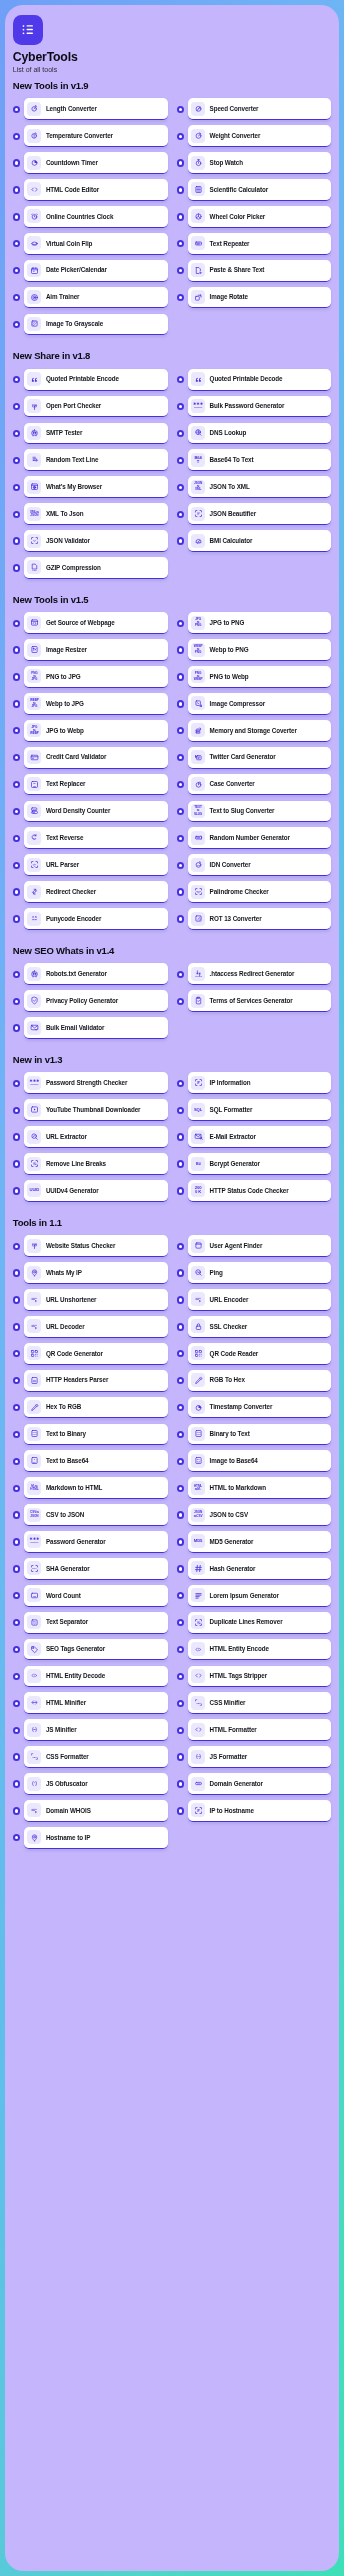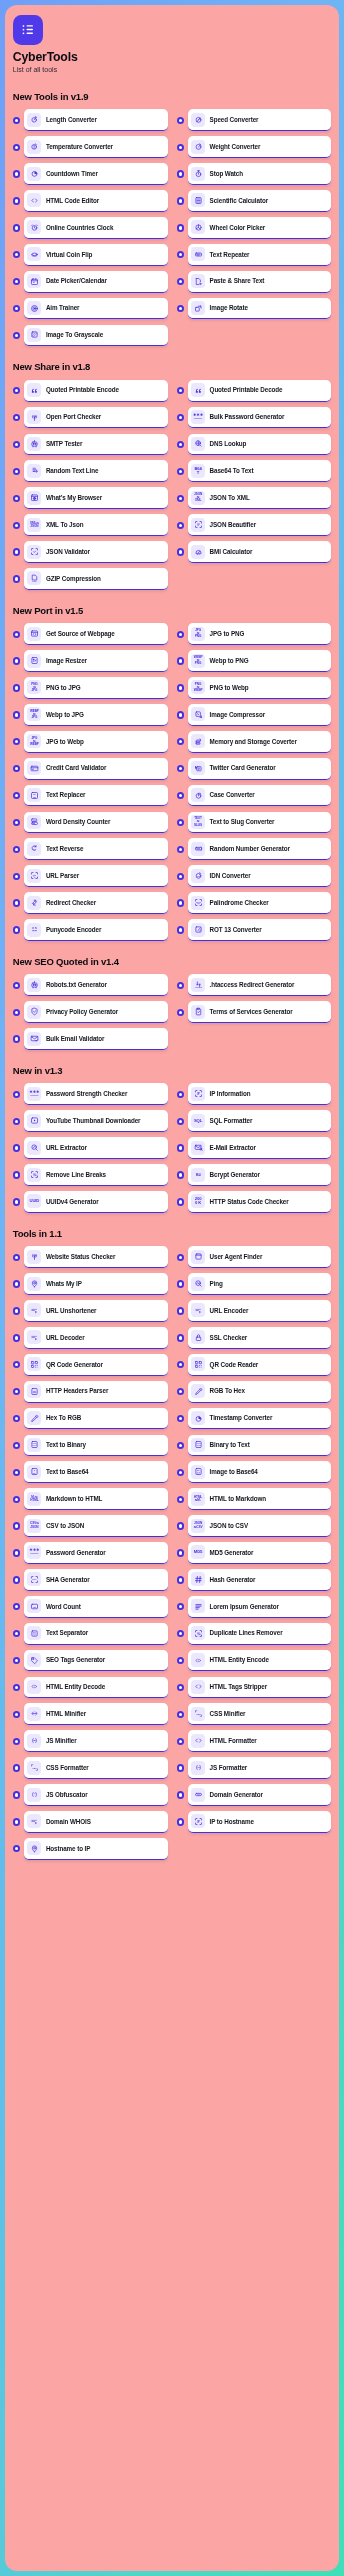--- a/index.html
+++ b/index.html
@@ -7,22 +7,22 @@
   body {
     width: 344px;
     background: linear-gradient(105deg, #6f9ff7 0%, #6fb3f5 30%, #5ec0e8 55%, #4fd6c8 80%, #3ee0b8 100%);
     font-family: "Liberation Sans", sans-serif;
     -webkit-font-smoothing: antialiased;
   }
 
   #page { padding: 5px; }
 
   .panel {
-    background: #fca5a5;
-    border-radius: 12px;
+    background: #c4b5fd;
+    border-radius: 18px;
     padding: 10px 7.8px 19px 7.8px;
     min-height: 2566px;
   }
 
   
   .brand-logo {
     width: 30px; height: 30px;
     border-radius: 8.4px;
     background: #4f39e8;
     display: flex; align-items: center; justify-content: center;
@@ -39,21 +39,21 @@
   }
   .app-subtitle {
     font-size: 7px;
     color: #2b2d36;
     margin-top: 1.1px;
     font-weight: 400;
   }
 
   
   .section { margin-top: 14.6px; }
-  .section:first-of-type { margin-top: 18px; }
+  .section:first-of-type { margin-top: 7px; }
 
   .section-title {
     font-size: 9.5px;
     font-weight: 700;
     color: #0b0c11;
     letter-spacing: -0.2px;
     margin-bottom: 7.3px;
   }
 
   .grid {
@@ -539,21 +539,21 @@
                     <path d="M7 3h7l4 4v9H7z"></path>
                     <text x="12" y="21" font-size="5.5" font-family="Liberation Sans" fill="#4530e0" stroke="none" text-anchor="middle">GZIP</text>
                   </svg>
                 </span>
                 <span class="tool-label">GZIP Compression</span>
               </a>
             </div>
           </div>
         </div>
         <div class="section">
-          <h2 class="section-title">New Port in v1.5</h2>
+          <h2 class="section-title">New Tools in v1.5</h2>
           <div class="grid">
             <div class="tool-row">
               <span class="bullet"></span>
               <a class="tool-card">
                 <span class="tool-ico">
                   <svg width="9" height="9" viewBox="0 0 24 24" fill="none" stroke="#4530e0" stroke-width="1.9" stroke-linecap="round" stroke-linejoin="round">
                     <rect x="4" y="5" width="16" height="14" rx="2"></rect>
                     <path d="M4 9h16M10 12l-2 2 2 2M14 12l2 2-2 2"></path>
                   </svg>
                 </span>
@@ -847,21 +847,21 @@
                     <rect x="5" y="5" width="14" height="14" rx="2"></rect>
                     <path d="M17 7l-7 7M17 11l-4 4M17 15l-1.5 1.5" stroke-width="1.3"></path>
                   </svg>
                 </span>
                 <span class="tool-label">ROT 13 Converter</span>
               </a>
             </div>
           </div>
         </div>
         <div class="section">
-          <h2 class="section-title">New SEO Quoted in v1.4</h2>
+          <h2 class="section-title">New SEO Whats in v1.4</h2>
           <div class="grid">
             <div class="tool-row">
               <span class="bullet"></span>
               <a class="tool-card">
                 <span class="tool-ico">
                   <svg width="9" height="9" viewBox="0 0 24 24" fill="none" stroke="#4530e0" stroke-width="1.9" stroke-linecap="round" stroke-linejoin="round">
                     <rect x="5" y="8" width="14" height="11" rx="3"></rect>
                     <circle cx="9.5" cy="13" r="1.4" fill="#4530e0"></circle>
                     <circle cx="14.5" cy="13" r="1.4" fill="#4530e0"></circle>
                     <path d="M12 4v4M8 19v2M16 19v2"></path>

